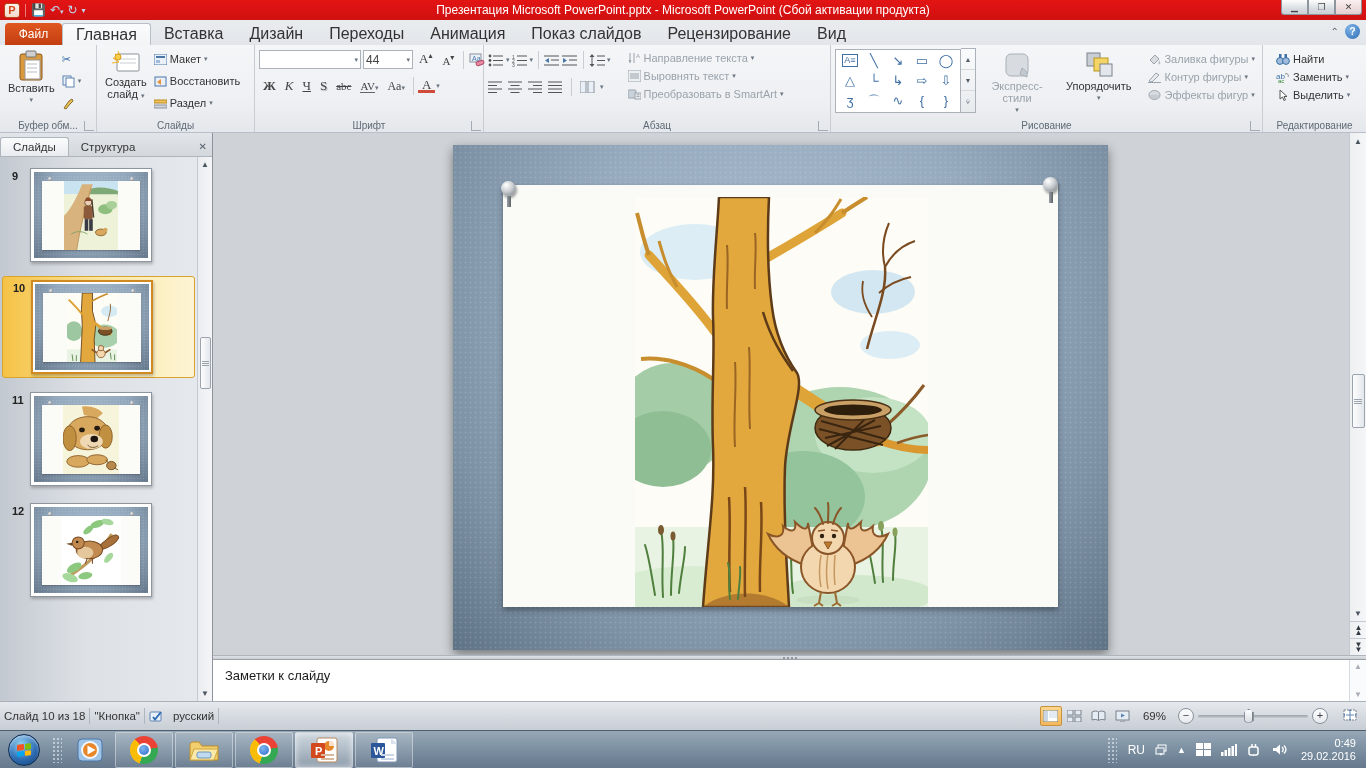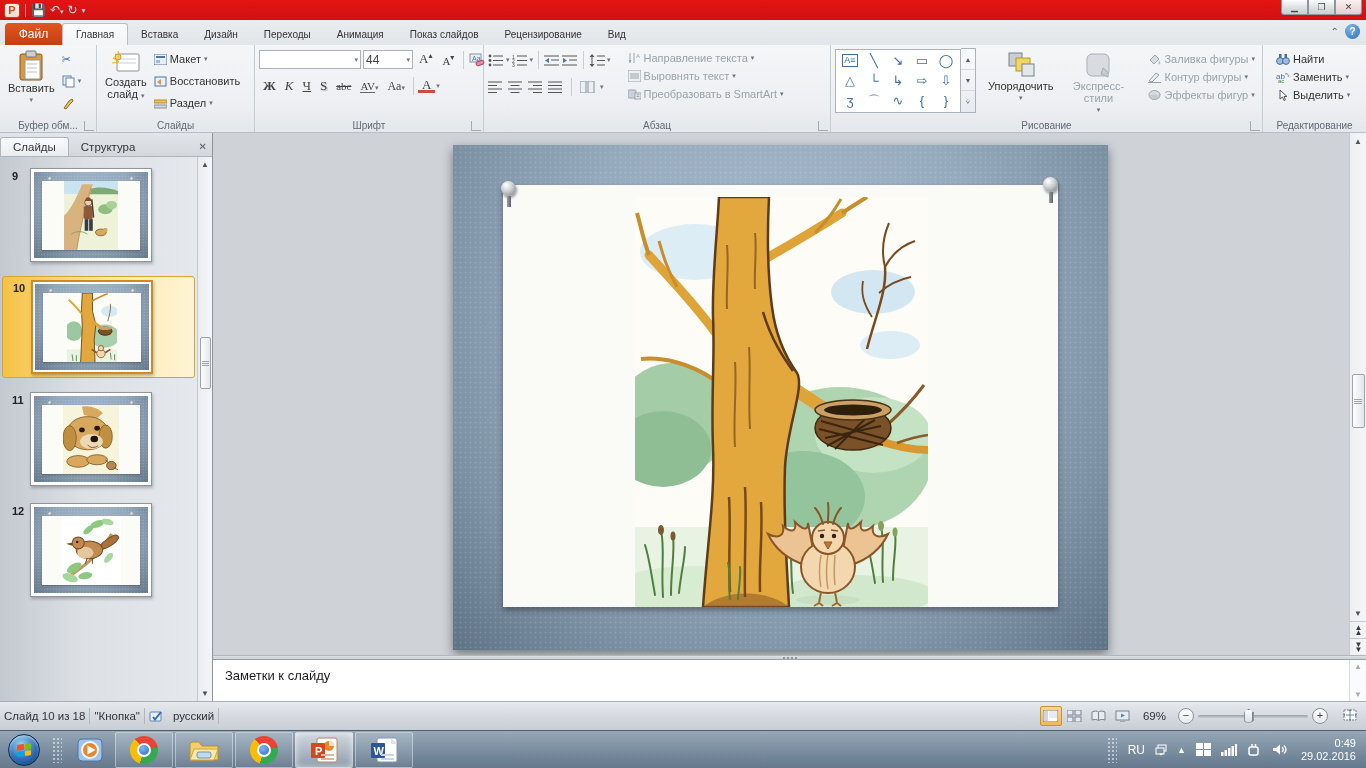--- a/index.html
+++ b/index.html
@@ -14,21 +14,21 @@
   .qat-glyph { font-size:12px; color:#BFD6F0; }
   .title-text { position:absolute; left:0; right:0; text-align:center; color:#FFFFFF; font-size:12px; white-space:nowrap; pointer-events:none; }
   .win-btns { position:absolute; right:4px; top:0; display:flex; }
   .win-btn { width:27px; height:15px; background:linear-gradient(#FDFDFD,#D9DDE1 60%,#CBD0D5); border:1px solid #8E959C; border-top:none; display:flex; align-items:center; justify-content:center; font-size:9px; color:#444; }
   .win-btn.min { border-radius:0 0 0 3px; }
   .win-btn.close { border-radius:0 0 3px 0; background:linear-gradient(#FBEFEF,#E4CFCF); }
 
   
   #tabsrow { height:25px; background:linear-gradient(#E9ECEF,#E2E6EA); display:flex; align-items:flex-end; position:relative; flex:0 0 auto; }
   .file-tab { margin-left:5px; width:57px; height:22px; background:linear-gradient(#E0571F,#C33E11); border-radius:4px 4px 0 0; color:#fff; font-size:12px; display:flex; align-items:center; justify-content:center; }
-  .rtab { padding:0 13px; height:22px; display:flex; align-items:center; font-size:10px; color:#333; }
+  .rtab { padding:0 13px; height:22px; display:flex; align-items:center; font-size:16px; color:#333; }
   .rtab.active { background:linear-gradient(#FBFCFD,#F2F4F6); border:1px solid #B9BFC7; border-bottom:none; border-radius:3px 3px 0 0; }
   .ribbon-mini { position:absolute; right:6px; top:4px; display:flex; gap:6px; align-items:center; }
   .chev-up { color:#5A6470; font-size:10px; }
   .help-btn { width:15px; height:15px; border-radius:50%; background:radial-gradient(circle at 35% 30%,#7FB4E8,#2E6DB4); color:#fff; font-size:10px; font-weight:bold; text-align:center; line-height:15px; }
 
   
   #ribbon { height:88px; background:linear-gradient(#F4F6F8,#EDEFF2 70%,#E4E7EB); border-bottom:1px solid #B9BFC8; display:flex; flex:0 0 auto; }
   .rgroup { position:relative; border-right:1px solid #C8CDD4; padding:3px 4px 14px 4px; display:flex; align-items:flex-start; }
   .rgroup-label { position:absolute; bottom:1px; left:0; right:0; text-align:center; font-size:10px; color:#5F6A75; white-space:nowrap; }
   .dlg-launch { position:absolute; bottom:1px; right:2px; width:10px; height:10px; border-left:1px solid #8A929C; border-bottom:1px solid #8A929C; opacity:.7; }
@@ -140,20 +140,21 @@
 
   <div id="titlebar">
     <div class="qat">
       <span class="qat-ppicon">P</span>
       <span class="qat-sep"></span>
       <span class="qat-glyph">💾</span>
       <span class="qat-glyph">↶<span class="dd" style="color:#BFD6F0">▾</span></span>
       <span class="qat-glyph">↻</span>
       <span class="qat-glyph" style="font-size:8px;">▾</span>
     </div>
+    <div class="title-text">Презентация Microsoft PowerPoint.pptx  -  Microsoft PowerPoint (Сбой активации продукта)</div>
     <div class="win-btns">
       <div class="win-btn min">▁</div>
       <div class="win-btn">❐</div>
       <div class="win-btn close">✕</div>
     </div>
   </div>
 
   <div id="tabsrow">
     <div class="file-tab">Файл</div>
     <div class="rtab active">Главная</div>
@@ -455,39 +456,39 @@
           <span class="shape-cell">∿</span>
           <span class="shape-cell">{</span>
           <span class="shape-cell">}</span>
         </div>
         <div class="gal-scroll">
           <span>▲</span>
           <span>▼</span>
           <span style="border-bottom:none;">⩒</span>
         </div>
       </div>
+      <div class="bigbtn dis" style="margin-left:4px;">
+        <span class="ico">
+          <svg width="30" height="30">
+              <rect x="4" y="4" width="22" height="22" rx="5" fill="#D8DCE1" stroke="#A9B0B8"></rect>
+              <path d="M20,18 C24,20 26,24 25,27 L18,24 Z" fill="#C3C9D0" stroke="#A9B0B8"></path>
+            </svg>
+        </span>
+        <span>Экспресс-стили</span>
+        <span class="dd">▾</span>
+      </div>
       <div class="bigbtn" style="margin-left:8px;">
         <span class="ico">
           <svg width="30" height="30">
               <rect x="3" y="3" width="13" height="13" fill="#C9CED4" stroke="#7A828C"></rect>
               <rect x="10" y="8" width="14" height="13" fill="#F4D464" stroke="#B9981F"></rect>
               <rect x="16" y="14" width="12" height="12" fill="#E3E7EB" stroke="#7A828C"></rect>
             </svg>
         </span>
         <span>Упорядочить</span>
-        <span class="dd">▾</span>
-      </div>
-      <div class="bigbtn dis" style="margin-left:4px;">
-        <span class="ico">
-          <svg width="30" height="30">
-              <rect x="4" y="4" width="22" height="22" rx="5" fill="#D8DCE1" stroke="#A9B0B8"></rect>
-              <path d="M20,18 C24,20 26,24 25,27 L18,24 Z" fill="#C3C9D0" stroke="#A9B0B8"></path>
-            </svg>
-        </span>
-        <span>Экспресс-стили</span>
         <span class="dd">▾</span>
       </div>
       <div style="display:flex; flex-direction:column; gap:4px; margin-left:10px; margin-top:4px;">
         <span class="smallbtn dis">
           <span class="ico">
               <svg width="13" height="12">
                 <path d="M2,7 L7,2 L11,6 L6,11 Z" fill="#D9DDE2" stroke="#9AA3AC"></path>
                 <path d="M11,7 C12,9 13,10 12,11 C11,12 10,11 10.5,9.5 Z" fill="#B9C0C8"></path>
               </svg>
             </span>

